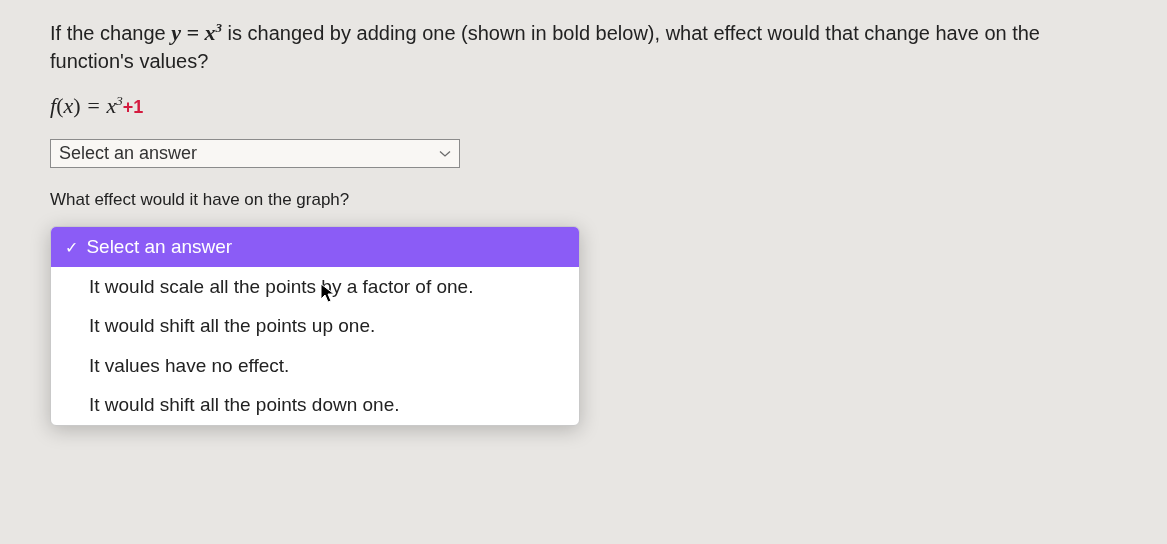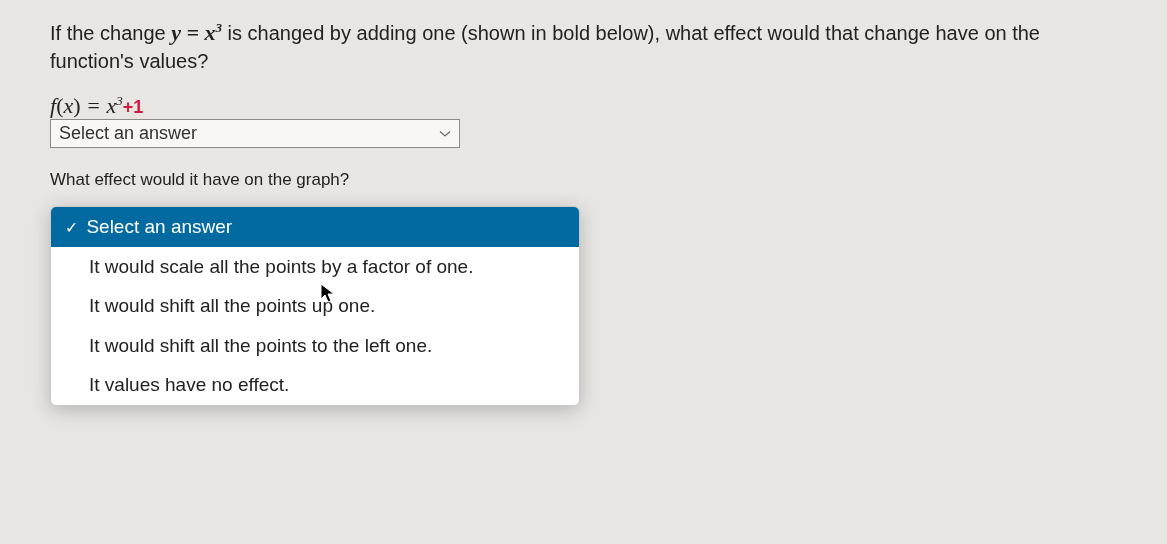--- a/index.html
+++ b/index.html
@@ -28,20 +28,21 @@
       font-weight: bold;
     }
     .formula sup {
       font-size: 13px;
       vertical-align: super;
     }
     .equation {
       font-family: 'Times New Roman', serif;
       font-style: italic;
       font-size: 22px;
+      margin-bottom: 20px;
     }
     .equation .fx {
       font-style: italic;
     }
     .equation .plus-one {
       color: #d41b3f;
       font-weight: bold;
       font-style: normal;
       font-family: Arial, sans-serif;
       font-size: 18px;
@@ -81,21 +82,21 @@
     }
     .dropdown-option {
       padding: 6px 14px 6px 38px;
       font-size: 19px;
       color: #222;
       cursor: pointer;
       position: relative;
       line-height: 1.45;
     }
     .dropdown-option.selected {
-      background: #0369a1;
+      background: #8b5cf6;
       color: #fff;
       padding-left: 14px;
     }
     .dropdown-option.selected .check {
       margin-right: 8px;
       font-size: 16px;
     }
     .cursor-arrow {
       position: absolute;
       left: 320px;
@@ -129,22 +130,22 @@
 </div>
 
 <div class="question-2">What effect would it have on the graph?</div>
 
 <div class="dropdown-open">
   <div class="dropdown-option selected">
     <span class="check">✓</span><span>Select an answer</span>
   </div>
   <div class="dropdown-option">It would scale all the points by a factor of one.</div>
   <div class="dropdown-option">It would shift all the points up one.</div>
-  <div class="dropdown-option">It would shift all the points to the left one.</div>
   <div class="dropdown-option">It values have no effect.</div>
+  <div class="dropdown-option">It would shift all the points down one.</div>
 </div>
 
 <svg class="cursor-arrow" viewBox="0 0 16 22">
   <path d="M1 1 L1 16 L5 12 L8 19 L11 18 L8 11 L14 11 Z" fill="#000" stroke="#fff" stroke-width="1"></path>
 </svg>
 
 
 
 
 </body></html>

